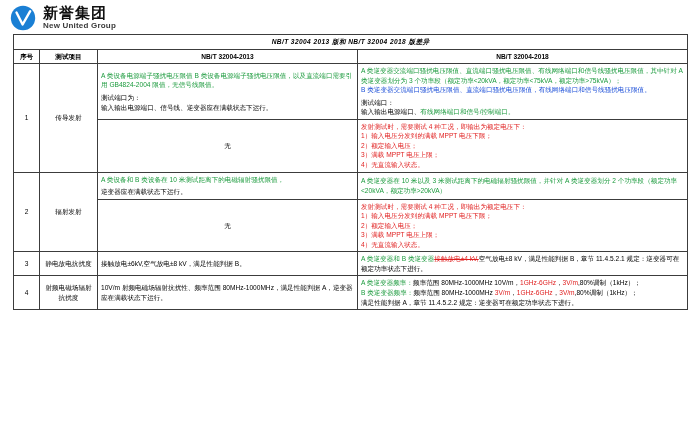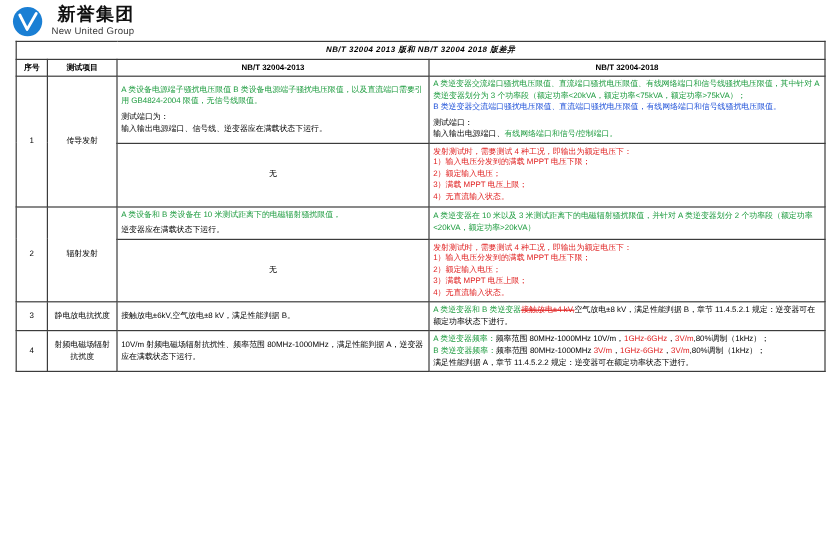--- a/index.html
+++ b/index.html
@@ -32,33 +32,33 @@
     width: 26px;
     height: 26px;
     flex: 0 0 26px;
     margin-right: 7px;
   }
   .logo-text {
     display: flex;
     flex-direction: column;
     justify-content: center;
     line-height: 1.05;
-    text-align: right;
   }
   .logo-cn {
     font-size: 15px;
     font-weight: bold;
     letter-spacing: 1px;
     color: #111111;
   }
   .logo-en {
     font-size: 8px;
     color: #3a3a3a;
     letter-spacing: 0.2px;
     margin-top: 1px;
+    font-weight: bold;
   }
   
   .table-wrap {
     padding: 0 13px;
     box-sizing: border-box;
   }
   table.cmp {
     width: 674px;
     border-collapse: collapse;
     table-layout: fixed;

